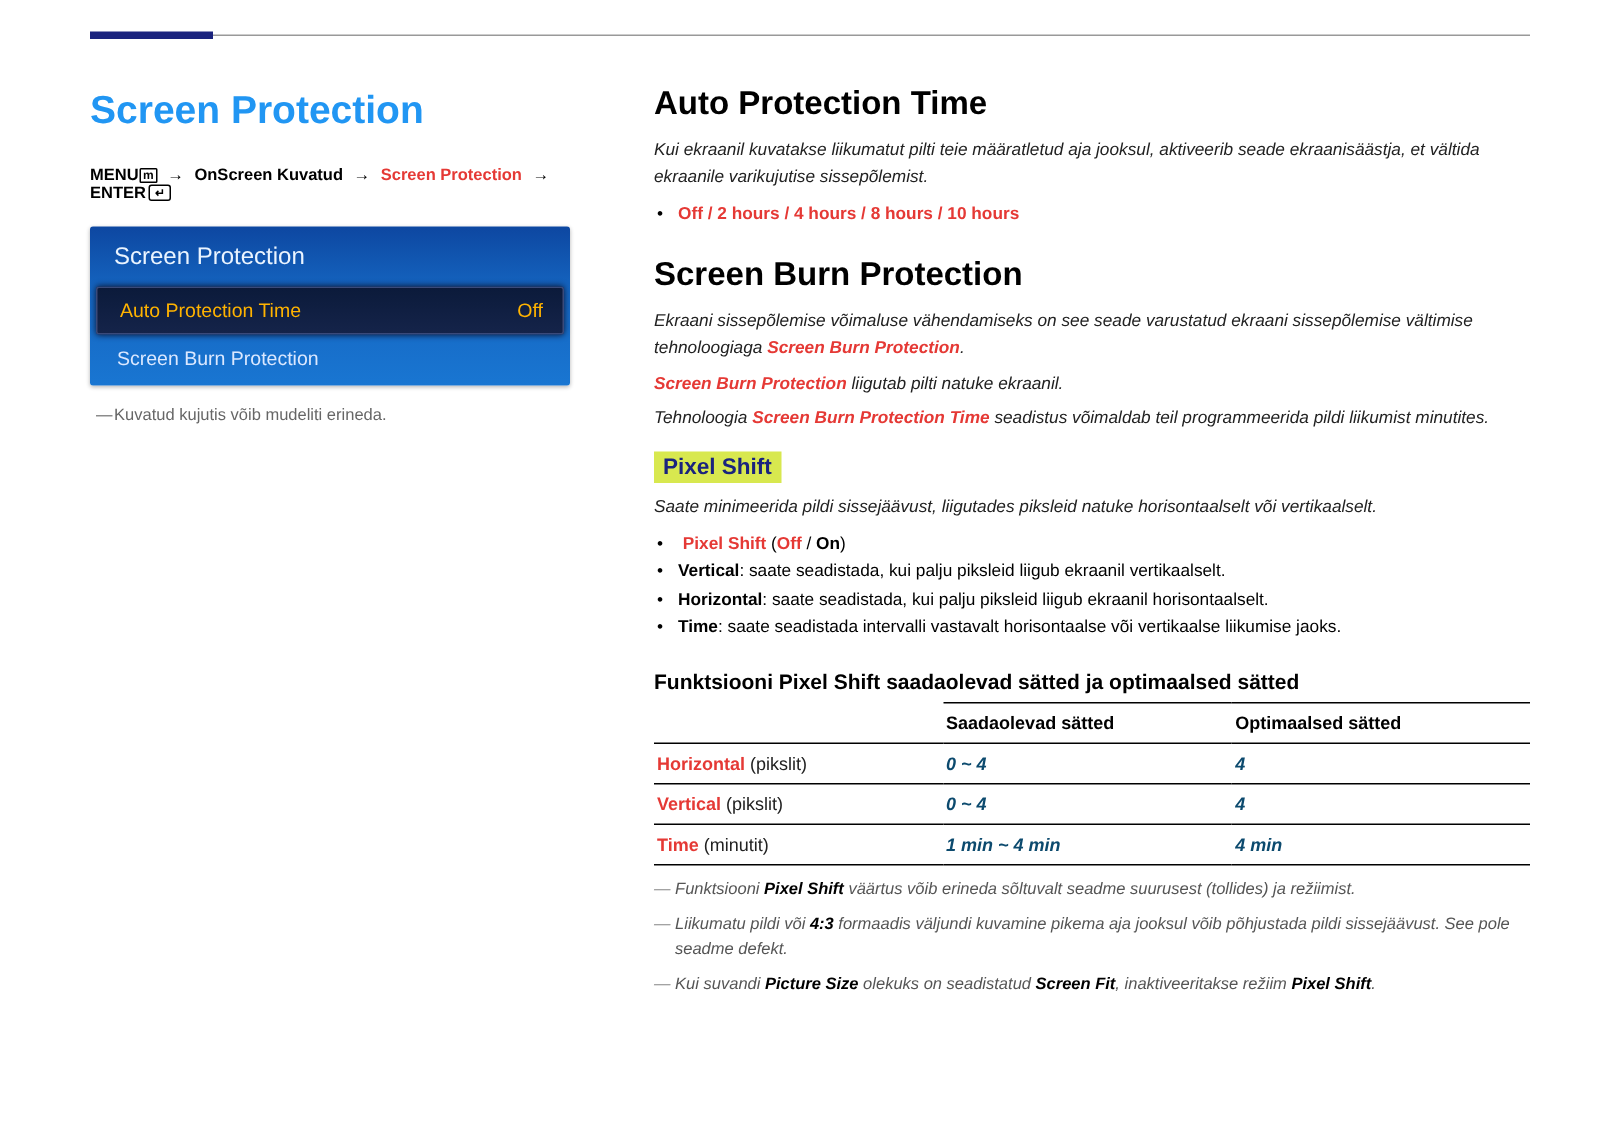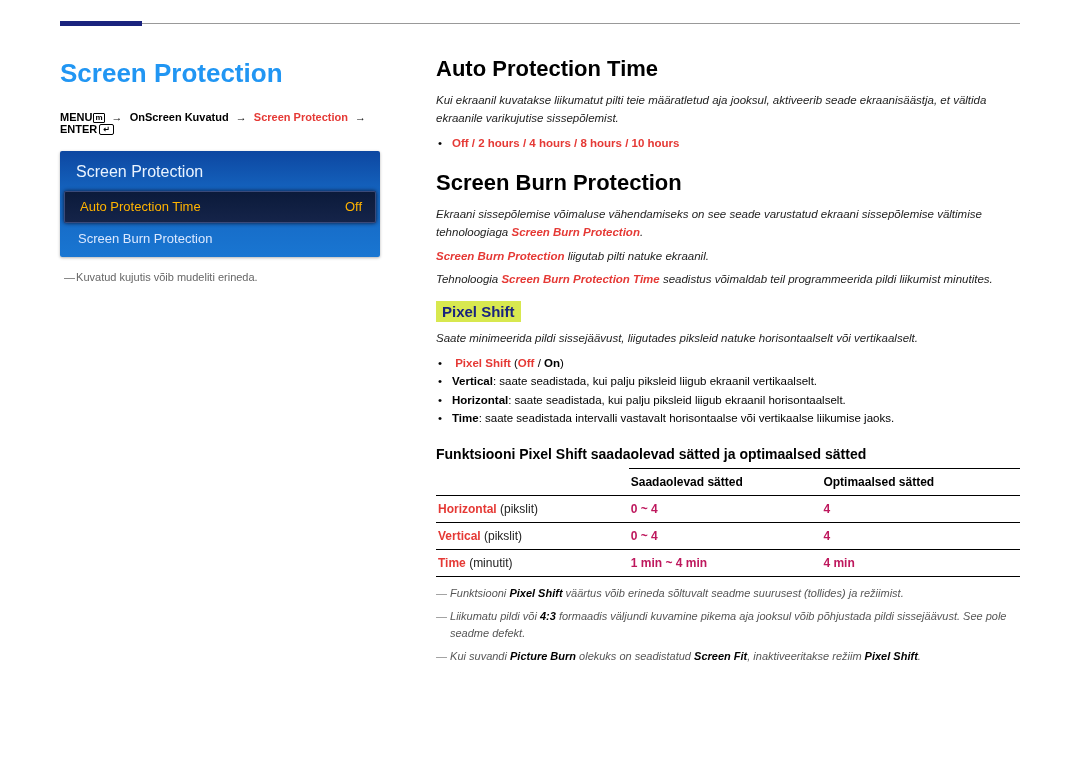--- a/index.html
+++ b/index.html
@@ -55,21 +55,21 @@
   h3.hilite{ display:inline-block; background:#d8e84f; color:#1a237e; font-size:15px; font-weight:700; padding:2px 6px; margin:6px 0 8px 0;}
   h3.sub-b{ font-size:14px; font-weight:700; margin:10px 0 6px 0;}
 
   table.settings { border-collapse:collapse; width:100%; margin-top:4px;}
   table.settings th, table.settings td { text-align:left; font-size:12px; padding:6px 8px 6px 2px; }
   table.settings thead th { border-top:1.5px solid #000; border-bottom:1px solid #000; font-weight:700;}
   table.settings thead th:first-child{ border-top:none; border-bottom:1px solid #000;}
   table.settings thead th.empty{ border:none; border-bottom:1px solid #000;}
   table.settings tbody td{ border-bottom:1px solid #000;}
   table.settings tbody tr:last-child td{ border-bottom:1.5px solid #000;}
-  table.settings td.val{ color:#be185d; font-weight:700;}
+  table.settings td.val{ color:#0c4a6e; font-weight:700;font-style:italic;}
   table.settings td.label-cell .red-b{ color:#e53935;}
   table.settings td.label-cell .unit{ color:#222;margin-top:40px;}
 
   .notes{ margin-top:8px;}
   .notes p{ font-size:11px; line-height:1.55; color:#555; padding-left:14px; text-indent:-14px; margin-bottom:6px;}
   .notes p::before{ content:"― "; color:#888;}
   h2#screen-burn-heading{ margin-top: 6px;}
 </style>
 </head>
 <body>
@@ -165,18 +165,18 @@
             <td class="label-cell"><span class="red-b">Time</span><span class="unit"> (minutit)</span></td>
             <td class="val">1 min ~ 4 min</td>
             <td class="val">4 min</td>
           </tr>
         </tbody>
       </table>
 
       <div class="notes">
         <p><span>Funktsiooni </span><span class="bold">Pixel Shift</span><span> väärtus võib erineda sõltuvalt seadme suurusest (tollides) ja režiimist.</span></p>
         <p><span>Liikumatu pildi või </span><span class="bold">4:3</span><span> formaadis väljundi kuvamine pikema aja jooksul võib põhjustada pildi sissejäävust. See pole seadme defekt.</span></p>
-        <p><span>Kui suvandi </span><span class="bold">Picture Burn</span><span> olekuks on seadistatud </span><span class="bold">Screen Fit</span><span>, inaktiveeritakse režiim </span><span class="bold">Pixel Shift</span><span>.</span></p>
+        <p><span>Kui suvandi </span><span class="bold">Picture Size</span><span> olekuks on seadistatud </span><span class="bold">Screen Fit</span><span>, inaktiveeritakse režiim </span><span class="bold">Pixel Shift</span><span>.</span></p>
       </div>
 
     </div>
   </div>
 </div>
 
 </body></html>

